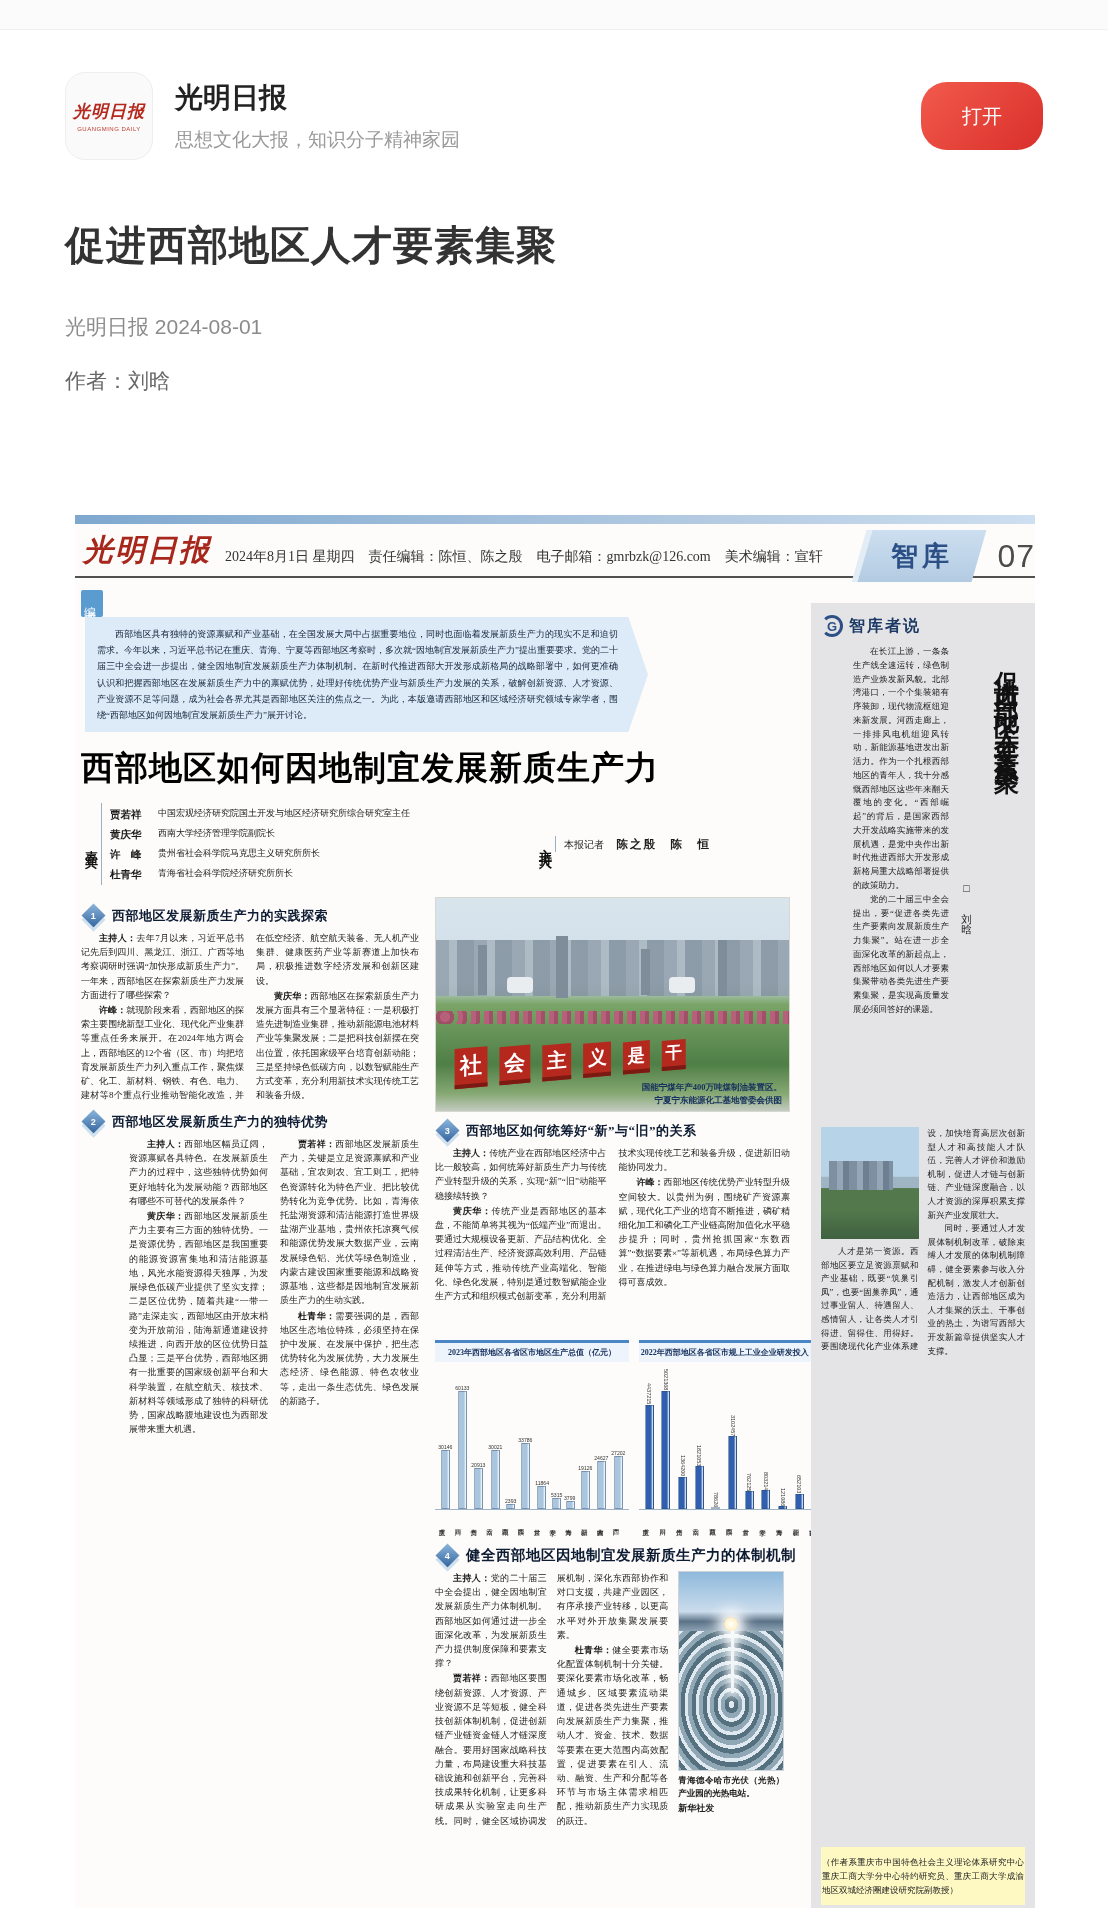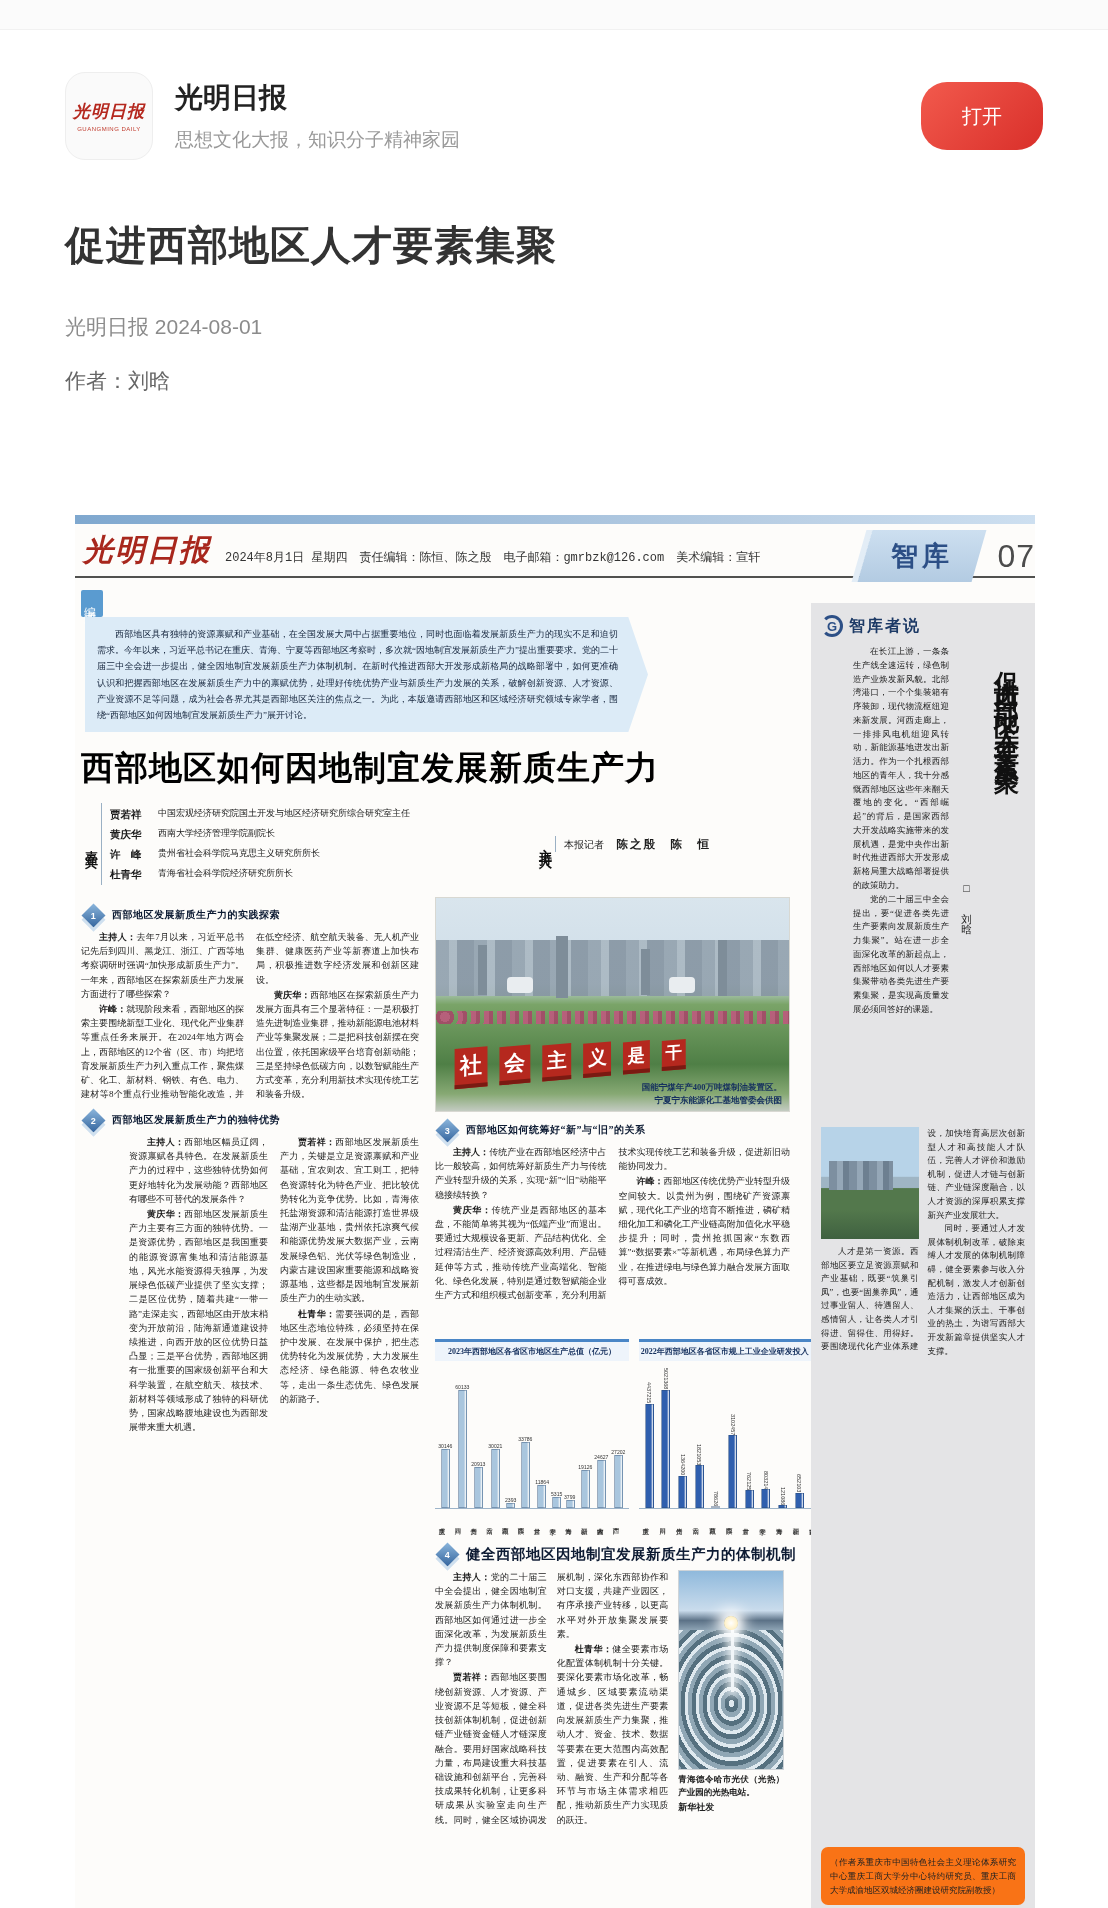--- a/index.html
+++ b/index.html
@@ -25,21 +25,21 @@
   .art-title { font-size:40px; font-weight:bold; color:#333; margin-top:58px; letter-spacing:1px; }
   .art-src { font-size:21px; color:#8b8b8b; margin-top:40px; }
   .art-author { font-size:21px; color:#666; margin-top:26px; }
 
   
   .np { position:relative; width:960px; height:1405px; margin:120px 0 0 10px; background:#fdfcfa;
         font-family:"Liberation Serif","DejaVu Serif",serif; color:#1c1c1c; }
   .np-topbar { height:9px; background:linear-gradient(90deg,#7fa8cf,#b7cde3 70%,#cddff0); }
   .np-mast { display:flex; align-items:flex-end; padding:6px 4px 5px 8px; border-bottom:2px solid #51514f; position:relative; }
   .np-logo { font-style:italic; font-weight:bold; font-size:30px; color:#a8271d; letter-spacing:2px; white-space:nowrap; }
-  .np-info { font-size:12px; color:#333; margin:0 0 5px 14px; white-space:nowrap; font-family:Liberation Mono, monospace; }
+  .np-info { font-size:14px; color:#333; margin:0 0 5px 14px; white-space:nowrap; font-family:Liberation Serif, serif; }
   .np-mast-right { position:absolute; right:0; bottom:-6px; display:flex; align-items:center; z-index:6; }
   .np-tab { background:linear-gradient(180deg,#cddff0,#b3cbe2); transform:skewX(-16deg); padding:8px 26px;
             box-shadow:-6px 0 0 #e3edf6; }
   .np-tab span { display:inline-block; transform:skewX(16deg); font-size:27px; font-weight:bold; color:#2c4f86; letter-spacing:4px; }
   .np-pageno { font-size:32px; color:#4c4c4c; margin-left:18px; font-family:"Liberation Sans",sans-serif; letter-spacing:1px; }
 
   .np-left { width:725px; }
 
   
   .note-row { position:relative; display:flex; margin:12px 0 0 6px; padding-right:152px;flex-direction:column; }
@@ -104,21 +104,21 @@
   .sign { background:#b5281e; color:#fff; font-weight:bold; display:flex; align-items:center; justify-content:center;
           border-bottom:4px solid #7a1a12; }
   .pr-cap { position:absolute; right:7px; bottom:3px; text-align:right; font-size:8.5px; font-weight:bold;
             color:#15305e; line-height:1.6; max-width:200px; }
 
   .sec-head { display:flex; align-items:center; margin:10px 0 6px; }
   .sec-no { width:17px; height:17px; flex:0 0 auto; background:linear-gradient(135deg,#8cb6dc,#34659e);
             transform:rotate(45deg); display:flex; align-items:center; justify-content:center; margin:0 10px 0 4px;
             box-shadow:3px 3px 0 #cfe0ef; }
   .sec-no span { transform:rotate(-45deg); color:#fff; font-size:9px; font-weight:bold; font-family:"Liberation Sans",sans-serif; }
-  .sec-title { font-size:10px; font-weight:bold; color:#0d1b33; letter-spacing:.5px; white-space:nowrap; }
+  .sec-title { font-size:13px; font-weight:bold; color:#0d1b33; letter-spacing:.5px; white-space:nowrap; }
   .sec-body { column-count:2; column-gap:12px; font-size:9px; line-height:1.58; text-align:justify; overflow:hidden; color:#1b1b1b; }
   .sec-body p { text-indent:2em; margin-bottom:1px; }
   .sec-body b { font-size:9px; }
   #sec1 .sec-body { height:172px; }
   #sec2 .sec-body { height:508px;margin-left:48px; }
   #sec3 .sec-body { height:186px; }
   #sec4 .sec-body { column-count:3; column-gap:10px; height:338px; }
 
   
   .charts-row { display:flex; gap:10px; margin:8px 0 2px; }
@@ -159,21 +159,21 @@
   .sb-author { writing-mode:vertical-rl; font-size:10.5px; margin:238px 6px 0 10px; letter-spacing:4px; color:#222; flex:0 0 auto; }
   .sb-vtitle { writing-mode:vertical-rl; font-size:25px; font-weight:bold; letter-spacing:9px; color:#111;
                margin:6px 2px 0 auto; }
   .sb-bottom { column-count:2; column-gap:9px; font-size:8.5px; line-height:1.6; text-align:justify;
                height:600px; overflow:hidden; margin-top:10px; color:#1b1b1b; }
   .sb-bottom p { text-indent:2em; }
   .photo-city { width:100%; height:112px; margin-bottom:6px; break-inside:avoid; position:relative; overflow:hidden;
                 background:linear-gradient(180deg,#b7d3e8 0 44%,#9fb5c4 45% 54%,#53784c 55% 74%,#3f6140 100%); }
   .photo-city::before { content:''; position:absolute; left:8%; right:26%; top:30%; height:26%;
                 background:repeating-linear-gradient(90deg,#7d8fa0 0 8px,#95a7b7 8px 14px,#6d7f90 14px 20px); }
-  .sb-credit { margin-top:auto; background:#f97316; padding:8px 9px; font-size:8.5px; line-height:1.65; text-align:justify; color:#222;border-radius:7px; }
+  .sb-credit { margin-top:auto; background:#fef9c3; padding:8px 1px; font-size:8.5px; line-height:1.65; text-align:justify; color:#222; }
 </style>
 </head>
 <body>
 
 <div class="page">
   <div class="top-edge"></div>
 
   <header class="app-bar">
     <div class="app-logo">
       <div class="app-logo-script">光明日报</div>

